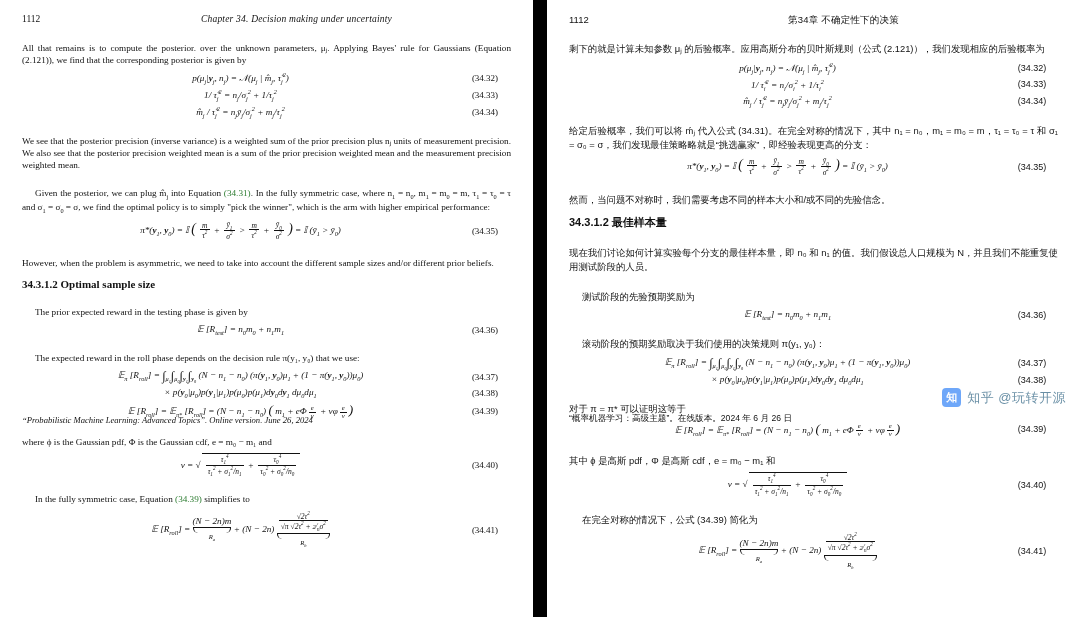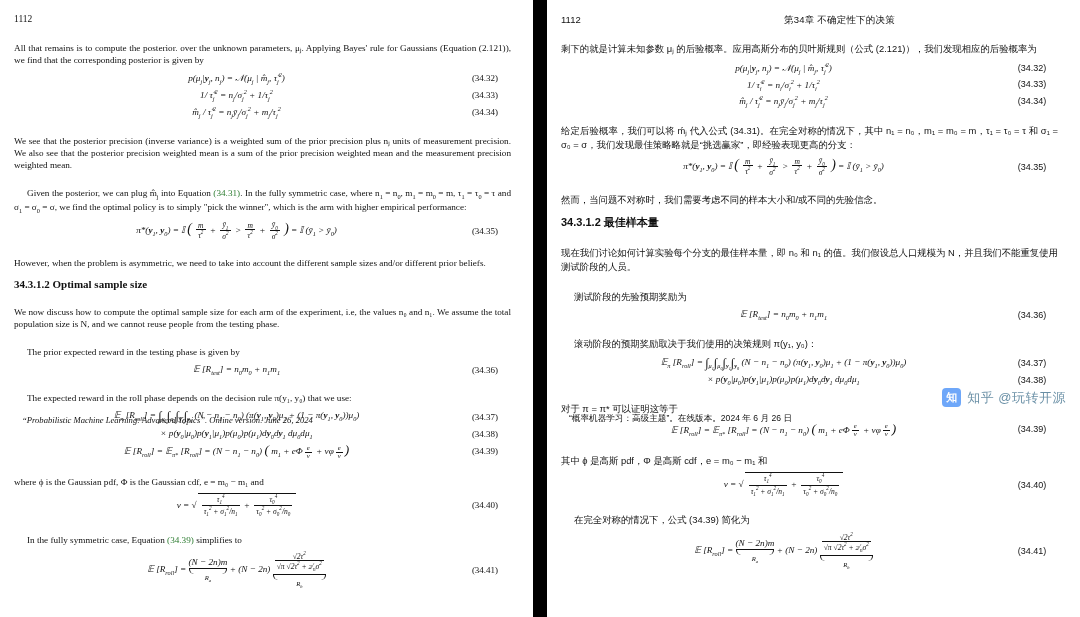--- a/index.html
+++ b/index.html
@@ -12,21 +12,21 @@
   }
   .page{
     position:relative;
     width:1080px;height:617px;
     display:flex;
   }
   .col{
     position:relative;
     box-sizing:border-box;
     height:435px;
-    padding:14px 22px 10px 14px;
+    padding:14px 22px 10px 22px;
     border-radius:29px;
   }
   .col-left{width:533px;}
   .divider{
     width:14px;height:617px;
     background:#000;
   }
   .col-right{width:533px;}
   .hdr{
     display:flex;
@@ -150,20 +150,21 @@
 </style>
 </head>
 <body>
 
 <div class="page">
 
   <div class="col col-left">
 
     <div class="hdr">
       <span class="pno">1112</span>
+      <span class="htitle">Chapter 34.  Decision making under uncertainty</span>
     </div>
 
     <p><span>All that remains is to compute the posterior. over the unknown parameters, μⱼ. Applying Bayes' rule for Gaussians (Equation (2.121)), we find that the corresponding posterior is given by</span></p>
 
     <div class="eqblock">
       <div class="eqrow">
         <span class="eqbody">
           p(μ<sub>j</sub>|<b>y</b><sub>j</sub>, n<sub>j</sub>) = 𝒩(μ<sub>j</sub> | m̂<sub>j</sub>, τ̂<sub>j</sub><sup>2</sup>)
         </span>
         <span class="eqnum">(34.32)</span>
@@ -197,21 +198,20 @@
         <span style="font-size:1.5em;">)</span>
         = 𝕀 (ȳ<sub>1</sub> &gt; ȳ<sub>0</sub>)
       </span>
       <span class="eqnum">(34.35)</span>
     </div>
 
     <p>However, when the problem is asymmetric, we need to take into account the different sample sizes and/or different prior beliefs.</p>
 
     <div class="sec">34.3.1.2   Optimal sample size</div>
 
-    <p>We now discuss how to compute the optimal sample size for each arm of the experiment, i.e, the values n₀ and n₁. We assume the total population size is N, and we cannot reuse people from the testing phase.</p>
 
     <p class="indent">The prior expected reward in the testing phase is given by</p>
 
     <div class="eqrow">
       <span class="eqbody">
         𝔼 [R<sub>test</sub>] = n<sub>0</sub>m<sub>0</sub> + n<sub>1</sub>m<sub>1</sub>
       </span>
       <span class="eqnum">(34.36)</span>
     </div>
 

